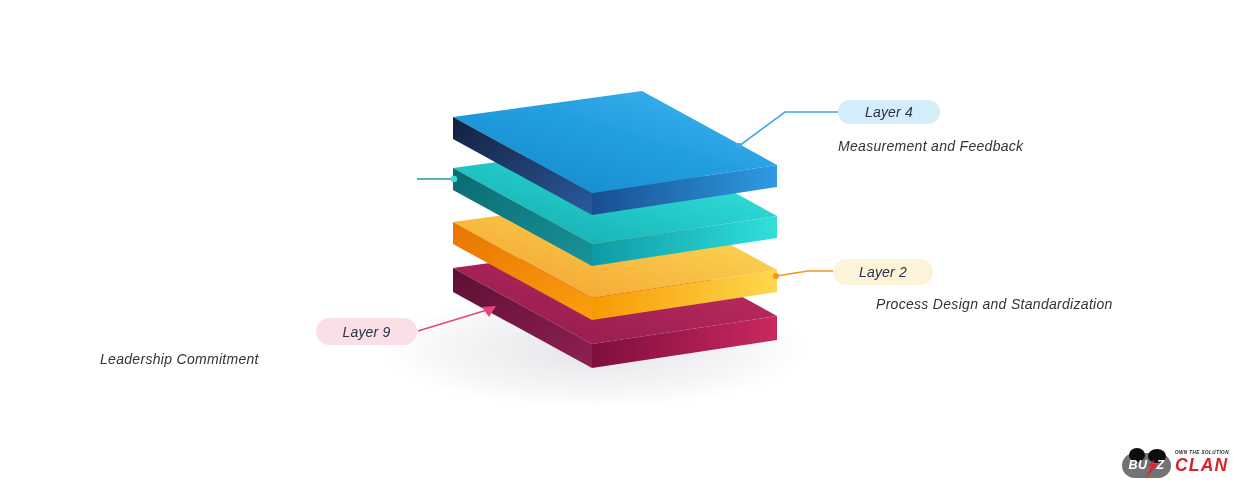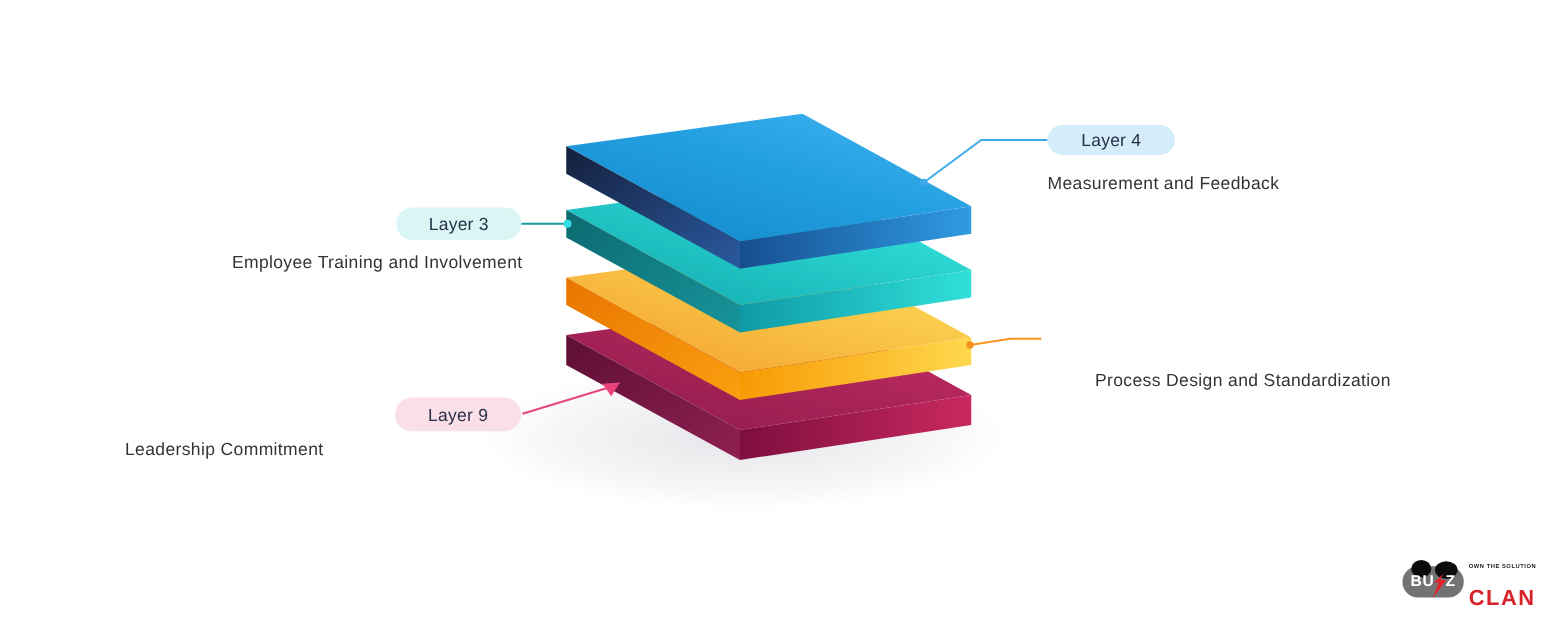--- a/index.html
+++ b/index.html
@@ -1,18 +1,19 @@
 <!DOCTYPE html>
 <html><head>
 <meta charset="utf-8">
 <style>
   html,body{margin:0;padding:0;background:#fff;}
   .canvas{
     position:relative;width:1240px;height:500px;overflow:hidden;background:#ffffff;
     font-family:"Liberation Sans", sans-serif;
+    font-style:italic;
   }
   .stack-svg{position:absolute;left:0;top:0;}
   .badge{
     position:absolute;display:flex;align-items:center;justify-content:center;
     border-radius:14px;font-size:14px;font-weight:500;color:#263248;letter-spacing:.2px;
   }
   .badge-l4{left:838px;top:100px;width:102px;height:24px;background:#d5edfb;}
   .badge-l3{left:317px;top:166px;width:100px;height:26px;background:#d9f6f4;}
   .badge-l2{left:833px;top:259px;width:100px;height:26px;background:#fcf3d9;}
   .badge-l1{left:316px;top:318px;width:101px;height:27px;background:#fbdfe7;}
@@ -35,21 +36,21 @@
     background:#0c0c0e;z-index:-1;
   }
   .logo-cloud::after{
     content:"";position:absolute;right:5px;top:-4px;width:18px;height:14px;border-radius:50%;
     background:#0c0c0e;z-index:-1;
   }
   .logo-bu,.logo-z2{color:#fff;font-size:12.5px;font-weight:700;letter-spacing:.5px;line-height:1;}
   .logo-bolt{margin:0 -1px;position:relative;top:3px;}
   .logo-right{position:absolute;left:53px;top:3px;display:flex;flex-direction:column;}
   .logo-tagline{font-size:4.6px;font-weight:700;color:#1a1a1a;letter-spacing:.45px;white-space:nowrap;}
-  .logo-clan{font-size:17.5px;font-weight:800;color:#d8232a;letter-spacing:1.2px;line-height:1.05;margin-top:14px;}
+  .logo-clan{font-size:17.5px;font-weight:800;color:#d8232a;letter-spacing:1.2px;line-height:1.05;margin-top:1px;}
 </style>
 </head>
 <body>
 
 <div class="canvas">
 
   <svg class="stack-svg" width="1240" height="500" viewBox="0 0 1240 500">
     <defs>
       <radialGradient id="shadowG" cx="50%" cy="50%" r="50%">
         <stop offset="0%" stop-color="#8a8a9e" stop-opacity="0.22"></stop>
@@ -149,25 +150,24 @@
       <polyline points="776,276 808,271 833,271" fill="none" stroke="#f5941e" stroke-width="1.6"></polyline>
       <circle cx="776" cy="276" r="3" fill="#f5941e"></circle>
     </g>
     <g>
       <line x1="418" y1="331" x2="487" y2="310" stroke="#e8447a" stroke-width="1.6"></line>
       <polygon points="496,306 482,307 489,317" fill="#e8447a"></polygon>
     </g>
   </svg>
 
   <div class="badge badge-l4">Layer 4</div>
-  <div class="badge badge-l3">Layer 3</div>
+  <div class="badge badge-l2">Layer 2</div>
   <div class="badge badge-l1">Layer 9</div>
 
   <div class="layer-label label-l4">Measurement and Feedback</div>
-  <div class="layer-label label-l3">Employee Training and Involvement</div>
   <div class="layer-label label-l2">Process Design and Standardization</div>
   <div class="layer-label label-l1">Leadership Commitment</div>
 
   <div class="logo">
     <div class="logo-cloud">
       <span class="logo-bu">BU</span>
       <svg class="logo-bolt" width="11" height="22" viewBox="0 0 11 22">
         <polygon points="10,0 1,8 5,8 0,21 11,6 6.2,6 9.4,0" fill="#e3242b"></polygon>
       </svg>
       <span class="logo-z2">Z</span>

